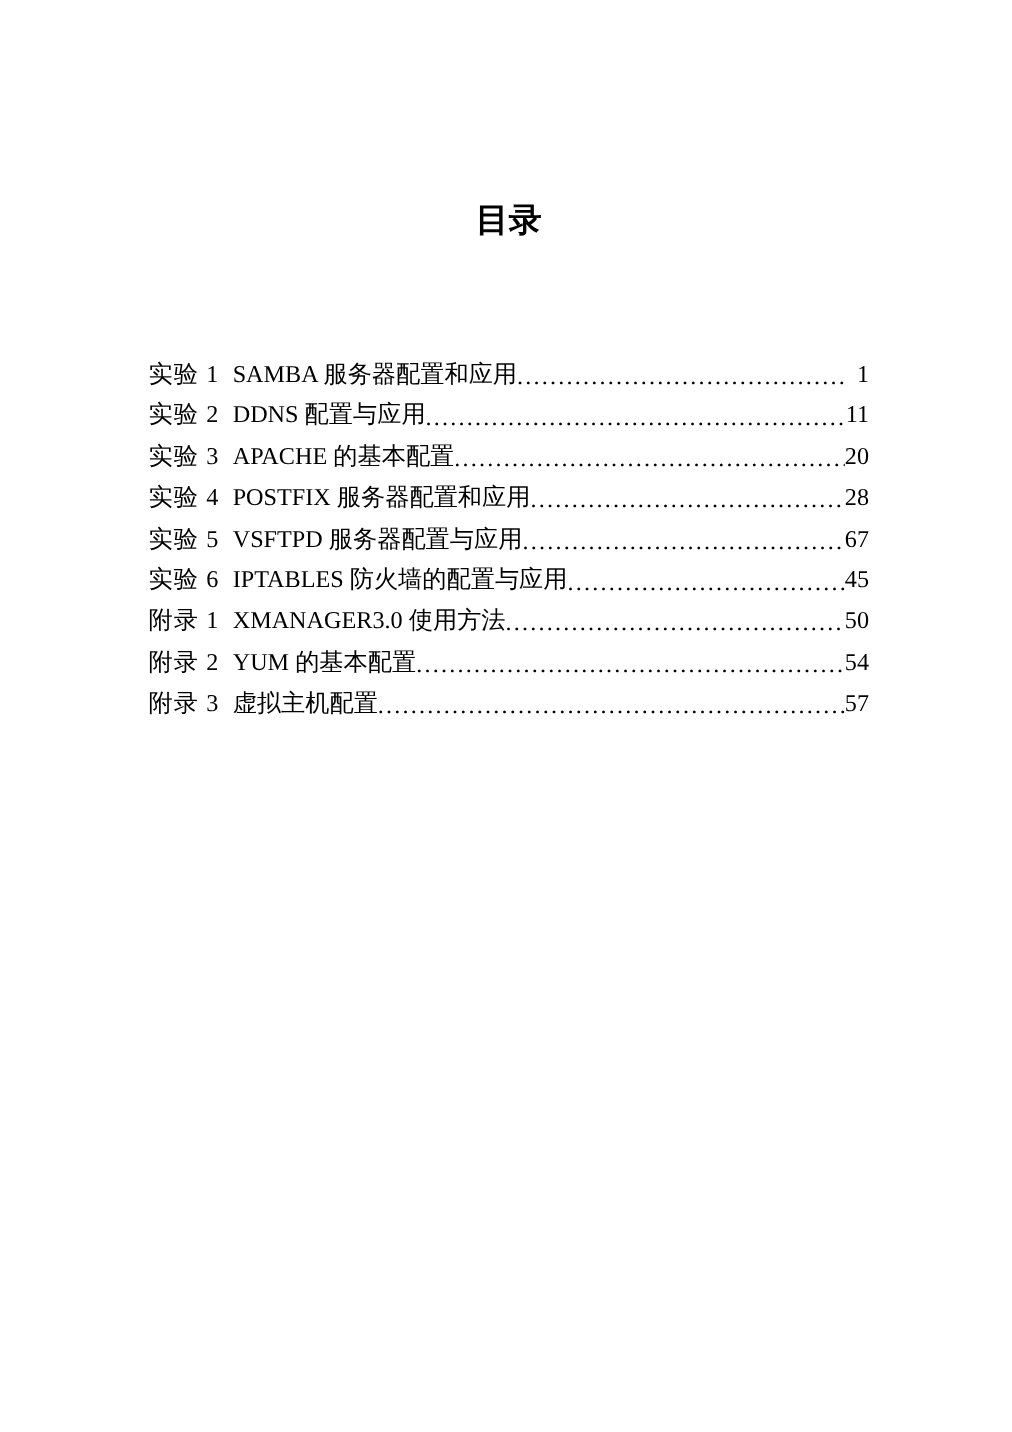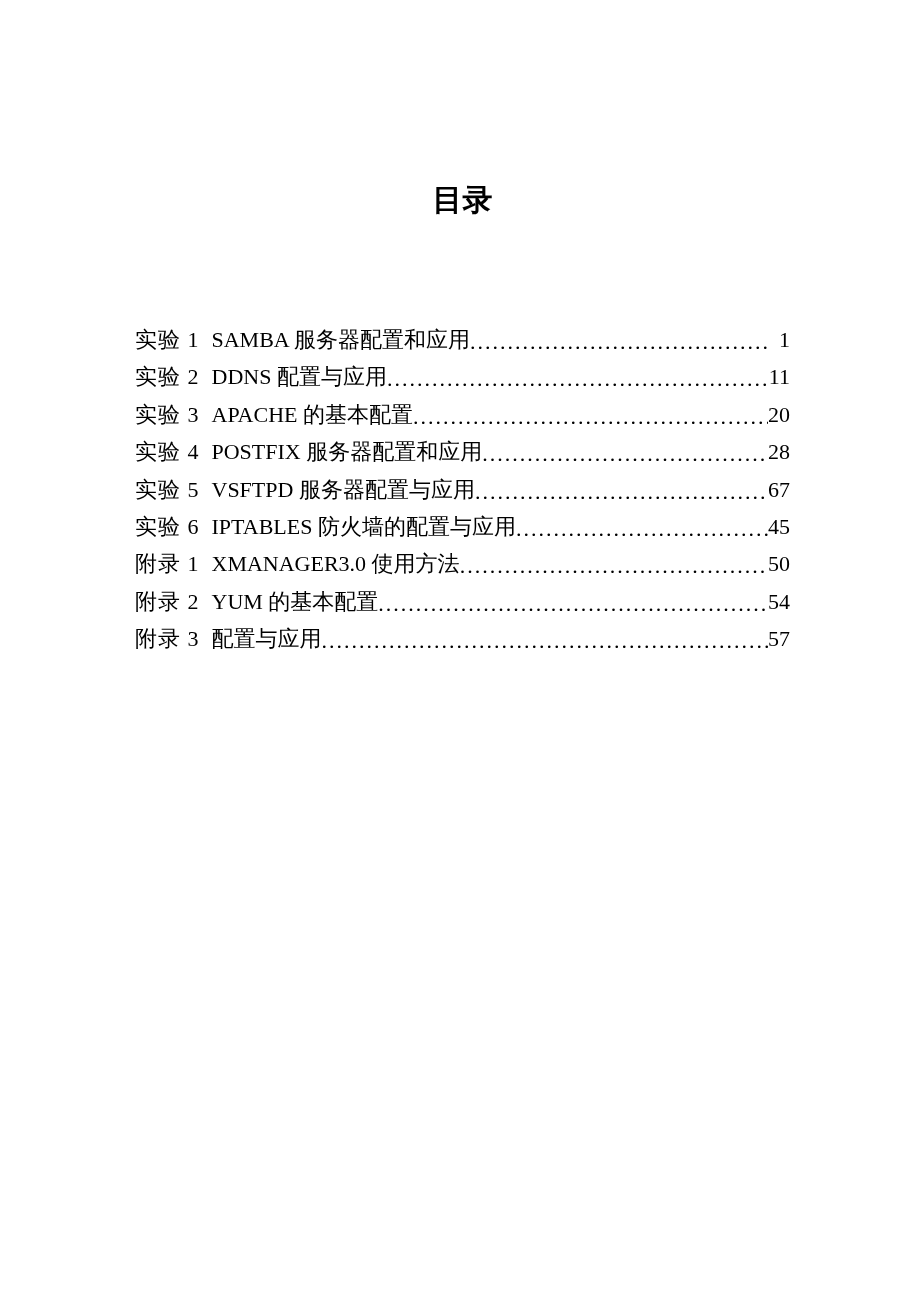--- a/index.html
+++ b/index.html
@@ -120,18 +120,18 @@
     <div class="toc-entry">
       <span class="toc-label">附录 2</span>
       <span class="toc-spacer"></span>
       <span class="toc-text">YUM 的基本配置 </span>
       <span class="toc-dots"></span>
       <span class="toc-page">54</span>
     </div>
     <div class="toc-entry">
       <span class="toc-label">附录 3</span>
       <span class="toc-spacer"></span>
-      <span class="toc-text">配置与应用</span>
+      <span class="toc-text">虚拟主机配置</span>
       <span class="toc-dots"></span>
       <span class="toc-page">57</span>
     </div>
   </div>
 </div>
 
 </body></html>

